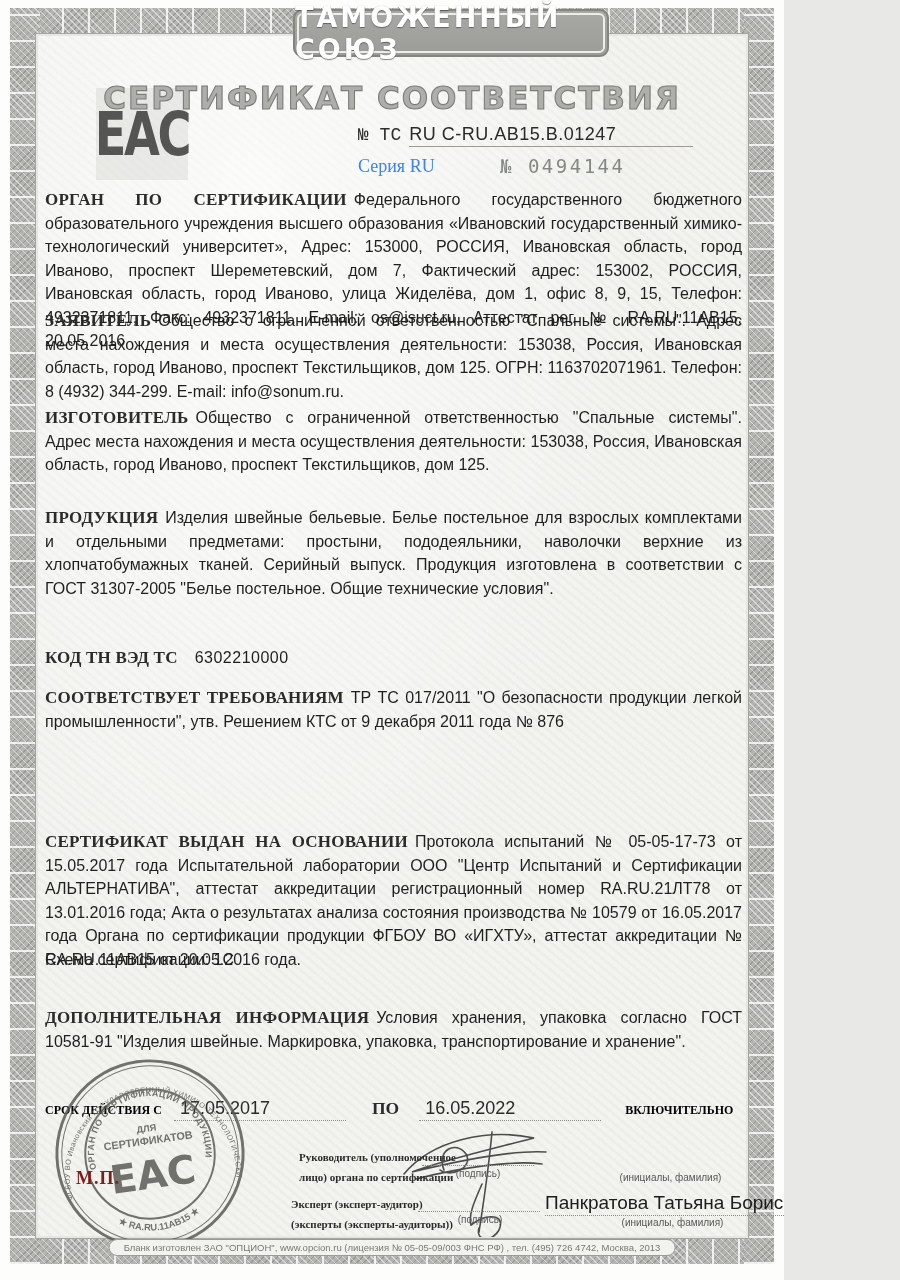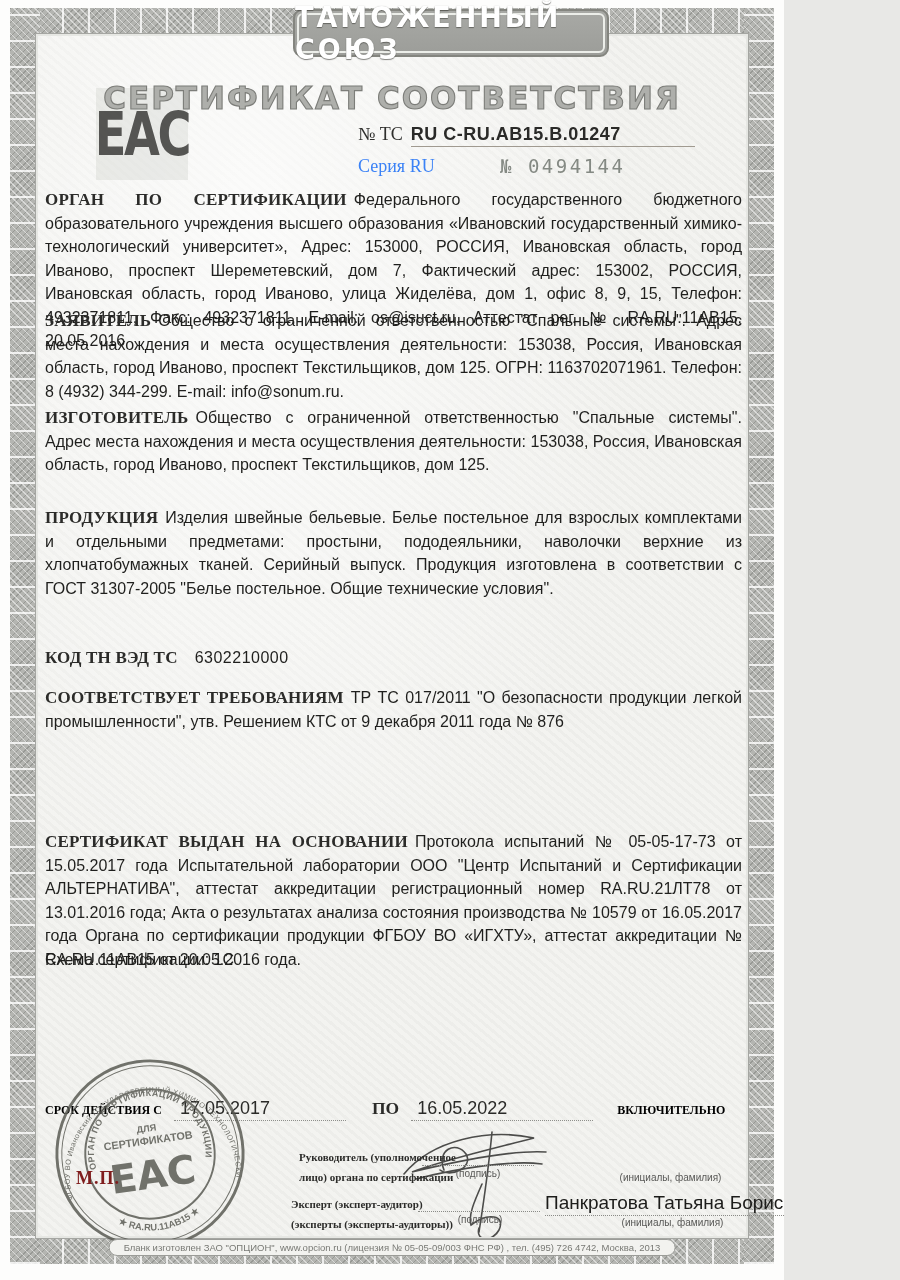--- a/index.html
+++ b/index.html
@@ -36,42 +36,42 @@
     font-family:"DejaVu Sans",sans-serif;text-shadow:0 1px 1px rgba(70,70,66,.65), 0 0 1px rgba(90,90,86,.4);
     transform:scaleY(1.05);}
   .eacTop{position:absolute;left:96px;top:88px;width:92px;height:92px;
     background:rgba(195,196,190,.28);display:flex;align-items:center;justify-content:center;}
   .eacTop span{font-family:"DejaVu Sans",sans-serif;font-weight:bold;font-size:58px;color:#454543;
     letter-spacing:-3px;transform:scale(.8,1.05);opacity:.9;}
   .certTitle{position:absolute;left:0;right:0;top:80px;text-align:center;
     font-family:"DejaVu Sans",sans-serif;font-weight:bold;font-size:31px;letter-spacing:2px;
     color:#aeafab;-webkit-text-stroke:1.1px #7c7d79;transform:scaleY(1.04);}
   .noLine{position:absolute;left:358px;top:124px;font-size:18px;white-space:nowrap;}
-  .noLine .pfx{font-family:Liberation Serif, serif;color:#2e2e2c;margin-right:8px;}
+  .noLine .pfx{font-family:Liberation Mono, monospace;color:#2e2e2c;margin-right:8px;}
   .noLine .val{display:inline-block;width:284px;border-bottom:1.5px solid #a09a90;
-    color:#2a2a28;letter-spacing:.5px;padding-bottom:1px;font-weight:bold;}
+    color:#2a2a28;letter-spacing:.5px;padding-bottom:1px;}
   .serLine{position:absolute;left:358px;top:156px;font-size:18px;white-space:nowrap;}
   .serLine .pfx{font-family:"Liberation Serif",serif;color:#3b82f6;}
   .serLine .num{position:absolute;left:142px;top:-1px;font-family:"DejaVu Sans Mono",monospace;
     font-size:19px;color:#848983;letter-spacing:2.5px;}
   
   .sec{position:absolute;left:45px;right:42px;margin:0;text-align:justify;
     font-size:16px;line-height:23.5px;color:#1f1f1d;}
   .sec .lbl{font-family:"Liberation Serif",serif;font-weight:bold;font-size:17px;color:#2b2b29;
     margin-right:7px;letter-spacing:.2px;}
   .sec .txt{font-size:16px;}
   .plain{text-align:left;}
   .kodval{font-size:17px;letter-spacing:.5px;margin-left:10px;}
   
   .valid{position:absolute;left:45px;top:1098px;right:42px;font-size:17px;white-space:nowrap;}
   .valid .lbl{font-family:"Liberation Serif",serif;font-weight:bold;font-size:12px;color:#000000;}
   .valid .date{display:inline-block;border-bottom:1px dotted #8e8f8b;font-size:18px;color:#2a2a28;
     padding:0 6px 1px 6px;}
   .d1{width:160px;margin-left:12px;}
-  .d2{width:170px;margin-left:12px;margin-right:24px;}
+  .d2{width:170px;margin-left:20px;margin-right:24px;}
   .po{font-family:"Liberation Serif",serif;font-weight:bold;font-size:17.5px;color:#2b2b29;margin-left:26px;}
   
   .sigLbl{position:absolute;font-family:"Liberation Serif",serif;font-weight:bold;font-size:11px;
     line-height:20px;color:#2c2c2a;white-space:pre-line;}
   .sigLine{position:absolute;border-bottom:1px dotted #8a8b87;}
   .cap{position:absolute;font-size:10px;color:#56565A;color:#585856;text-align:center;}
   .sigName{position:absolute;font-size:19px;color:#1c1c1a;text-align:center;
     border-bottom:1px dotted #8a8b87;padding-bottom:1px;white-space:nowrap;}
   .mp{position:absolute;left:76px;top:1168px;font-family:"Liberation Serif",serif;font-weight:bold;
     font-size:18px;color:#7f1d1d;letter-spacing:1px;}
@@ -126,20 +126,23 @@
   </p>
   <p class="sec" style="top:686px">
     <span class="lbl">СООТВЕТСТВУЕТ ТРЕБОВАНИЯМ</span><span class="txt">ТР ТС 017/2011   "О безопасности продукции легкой промышленности", утв. Решением КТС от 9 декабря 2011 года № 876</span>
   </p>
   <p class="sec" style="top:830px">
     <span class="lbl">СЕРТИФИКАТ ВЫДАН НА ОСНОВАНИИ</span><span class="txt">Протокола испытаний № 05-05-17-73 от 15.05.2017 года Испытательной лаборатории ООО "Центр Испытаний и Сертификации АЛЬТЕРНАТИВА", аттестат аккредитации регистрационный номер RA.RU.21ЛТ78 от 13.01.2016 года; Акта о результатах анализа состояния производства № 10579 от 16.05.2017 года Органа по сертификации продукции ФГБОУ ВО «ИГХТУ», аттестат аккредитации № RA.RU.11АВ15 от 20.05.2016 года.</span>
   </p>
   <p class="sec plain" style="top:948px">
     <span class="txt">Схема сертификации: 1С</span>
   </p>
+  <p class="sec" style="top:1006px">
+    <span class="lbl">ДОПОЛНИТЕЛЬНАЯ ИНФОРМАЦИЯ</span><span class="txt">Условия хранения, упаковка согласно ГОСТ 10581-91 "Изделия швейные. Маркировка, упаковка, транспортирование и хранение".</span>
+  </p>
 
   <div class="valid">
     <span class="lbl">СРОК ДЕЙСТВИЯ С</span><span class="date d1">17.05.2017</span><span class="po">ПО</span><span class="date d2">16.05.2022</span><span class="lbl">ВКЛЮЧИТЕЛЬНО</span>
   </div>
 
   <svg class="stamp" viewBox="0 0 200 200">
     <defs>
       <path id="arcTop" d="M 16,135 A 85,85 0 1 1 184,135" fill="none"></path>
       <path id="arcBottom" d="M 32,136 A 76,76 0 0 0 168,136" fill="none"></path>
       <path id="arcInner" d="M 46,116 A 57,57 0 1 1 154,116" fill="none"></path>

